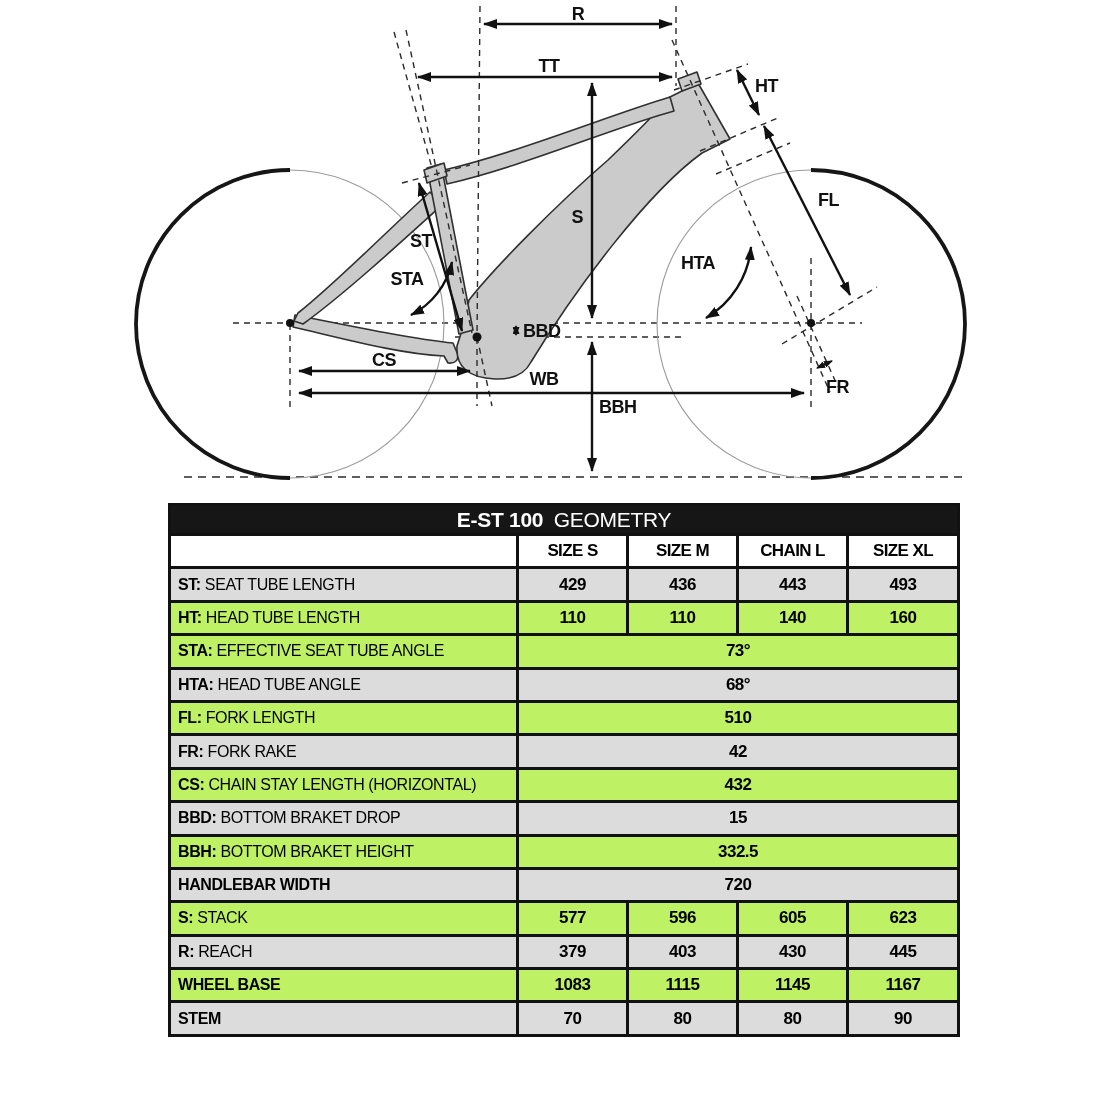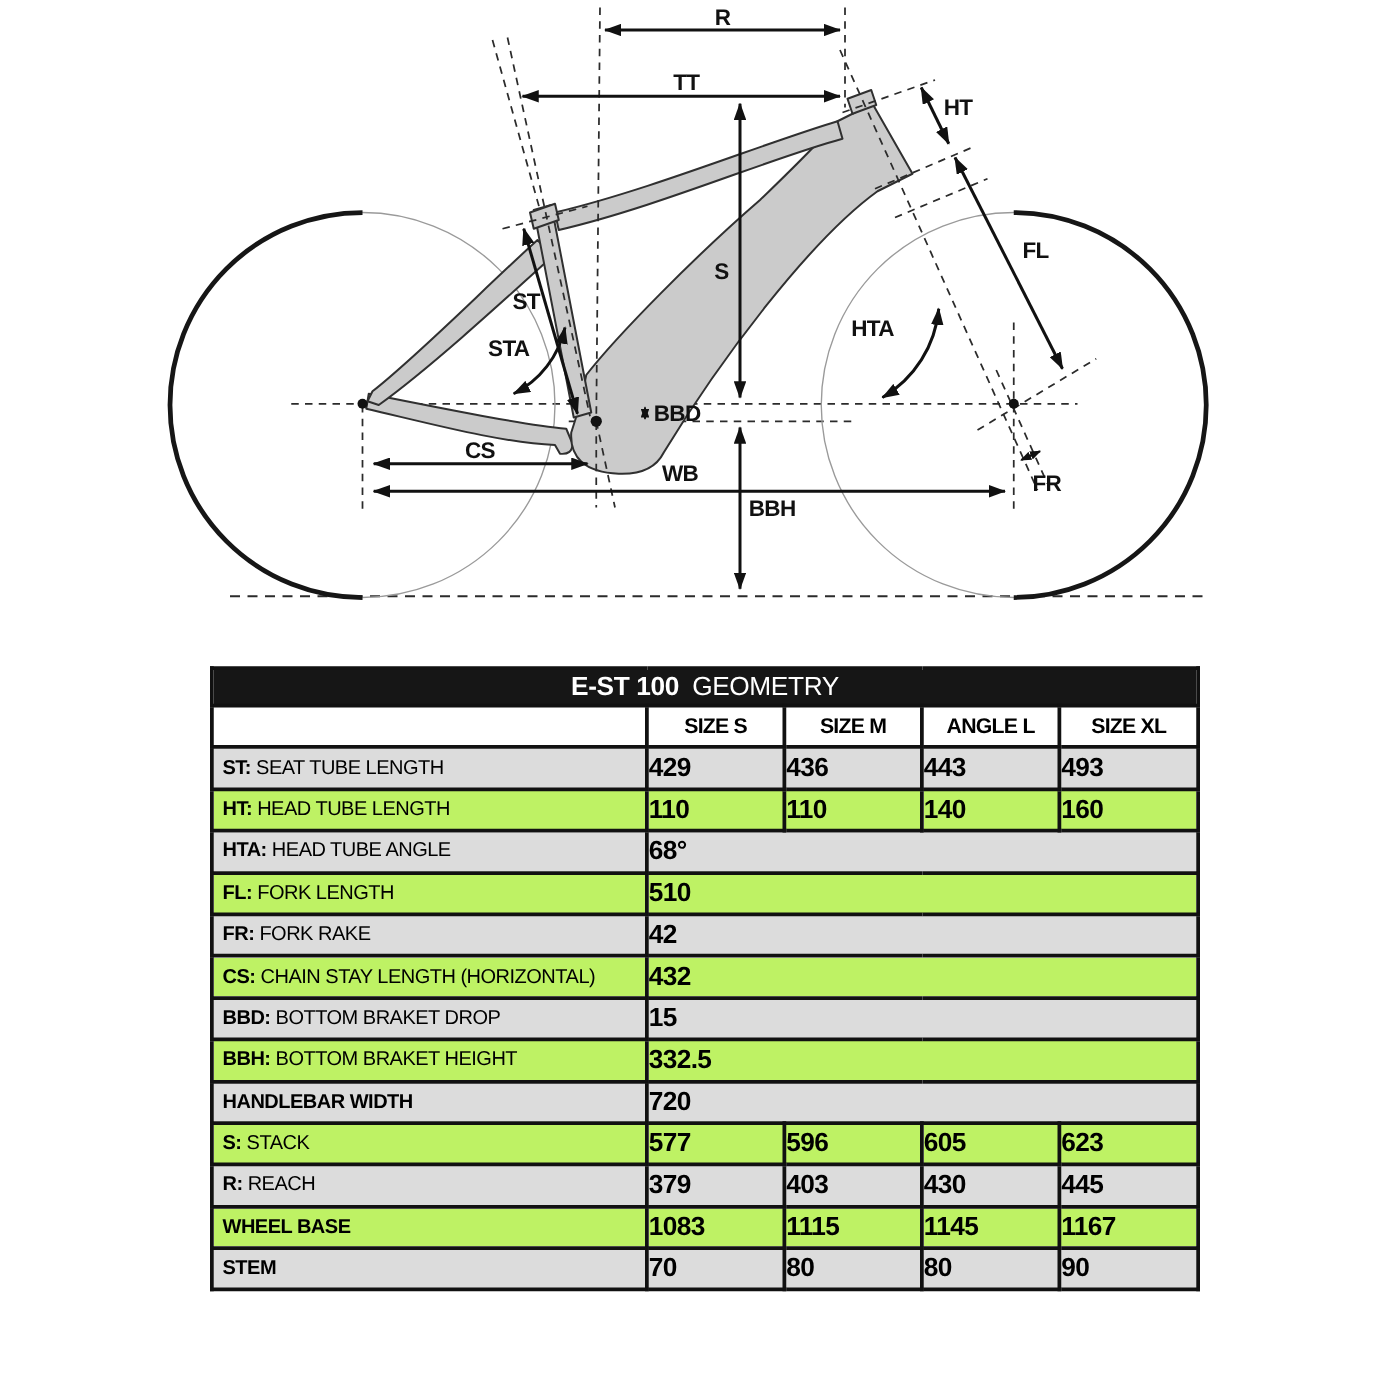--- a/index.html
+++ b/index.html
@@ -10,33 +10,33 @@
   .thinwheel{fill:none;stroke:#9a9a9a;stroke-width:1.1;}
   .thickwheel{fill:none;stroke:#161616;stroke-width:3.8;}
   .frame{fill:#cbcbcb;stroke:#303030;stroke-width:1.6;stroke-linejoin:round;}
   .dash{fill:none;stroke:#2b2b2b;stroke-width:1.4;stroke-dasharray:6 5;}
   .dashg{fill:none;stroke:#2b2b2b;stroke-width:1.6;stroke-dasharray:8 6;}
   .dim{fill:none;stroke:#111;stroke-width:2.4;}
   .dimsm{fill:none;stroke:#111;stroke-width:1.6;}
   .dl{font:700 18px "Liberation Sans",sans-serif;fill:#111;letter-spacing:-0.5px;}
   .dot{fill:#111;stroke:none;}
   
-  #geo-table{position:absolute;left:168px;top:533px;width:789px;border-collapse:collapse;
+  #geo-table{position:absolute;left:168px;top:503px;width:789px;border-collapse:collapse;
              table-layout:fixed;}
   #geo-table th,#geo-table td{border:3px solid #111;height:30.4px;padding:0;overflow:hidden;}
   #geo-table .title-cell{background:#161616;color:#fff;font-size:21px;text-align:center;
              letter-spacing:-0.3px;height:27px;}
   .title-bold{font-weight:700;}
   .title-rest{font-weight:400;margin-left:5px;}
   .szh{font-weight:700;font-size:17px;letter-spacing:-0.6px;background:#fff;}
   .corner{background:#fff;}
   .lbl{text-align:left;padding-left:7px !important;font-size:16px;font-weight:400;
        letter-spacing:-0.4px;white-space:nowrap;}
   .lbl b{font-weight:700;margin-top:36px;}
-  td.val{font-weight:700;text-align:left;font-size:21px;letter-spacing:-0.5px;}
+  td.val{font-weight:700;text-align:center;font-size:17px;letter-spacing:-0.5px;}
   tr.odd{background:#dcdcdc;}
   tr.even{background:#bef264;}
 </style>
 </head>
 <body>
 
 <div id="stage">
 
   <svg id="diagram" width="1100" height="500" viewBox="0 0 1100 500">
     <defs>
@@ -142,39 +142,43 @@
       <tr>
         <th class="title-cell" colspan="5">
           <span class="title-bold">E-ST 100</span>
           <span class="title-rest">GEOMETRY</span>
         </th>
       </tr>
       <tr id="size-header-row">
         <th class="corner"></th>
       <th class="szh">SIZE S</th>
           <th class="szh">SIZE M</th>
-          <th class="szh">ANGLE L</th>
+          <th class="szh">CHAIN L</th>
           <th class="szh">SIZE XL</th>
         </tr>
     </thead>
     <tbody id="geo-tbody">
         <tr class="odd">
           <th class="lbl"><b>ST:</b> SEAT TUBE LENGTH</th>
           <td class="val">429</td>
           <td class="val">436</td>
           <td class="val">443</td>
           <td class="val">493</td>
         </tr>
         <tr class="even">
           <th class="lbl"><b>HT:</b> HEAD TUBE LENGTH</th>
           <td class="val">110</td>
           <td class="val">110</td>
           <td class="val">140</td>
           <td class="val">160</td>
         </tr>
+        <tr class="even">
+          <th class="lbl"><b>STA:</b> EFFECTIVE SEAT TUBE ANGLE</th>
+          <td colspan="4" class="val">73°</td>
+        </tr>
         <tr class="odd">
           <th class="lbl"><b>HTA:</b> HEAD TUBE ANGLE</th>
           <td colspan="4" class="val">68°</td>
         </tr>
         <tr class="even">
           <th class="lbl"><b>FL:</b> FORK LENGTH</th>
           <td colspan="4" class="val">510</td>
         </tr>
         <tr class="odd">
           <th class="lbl"><b>FR:</b> FORK RAKE</th>

